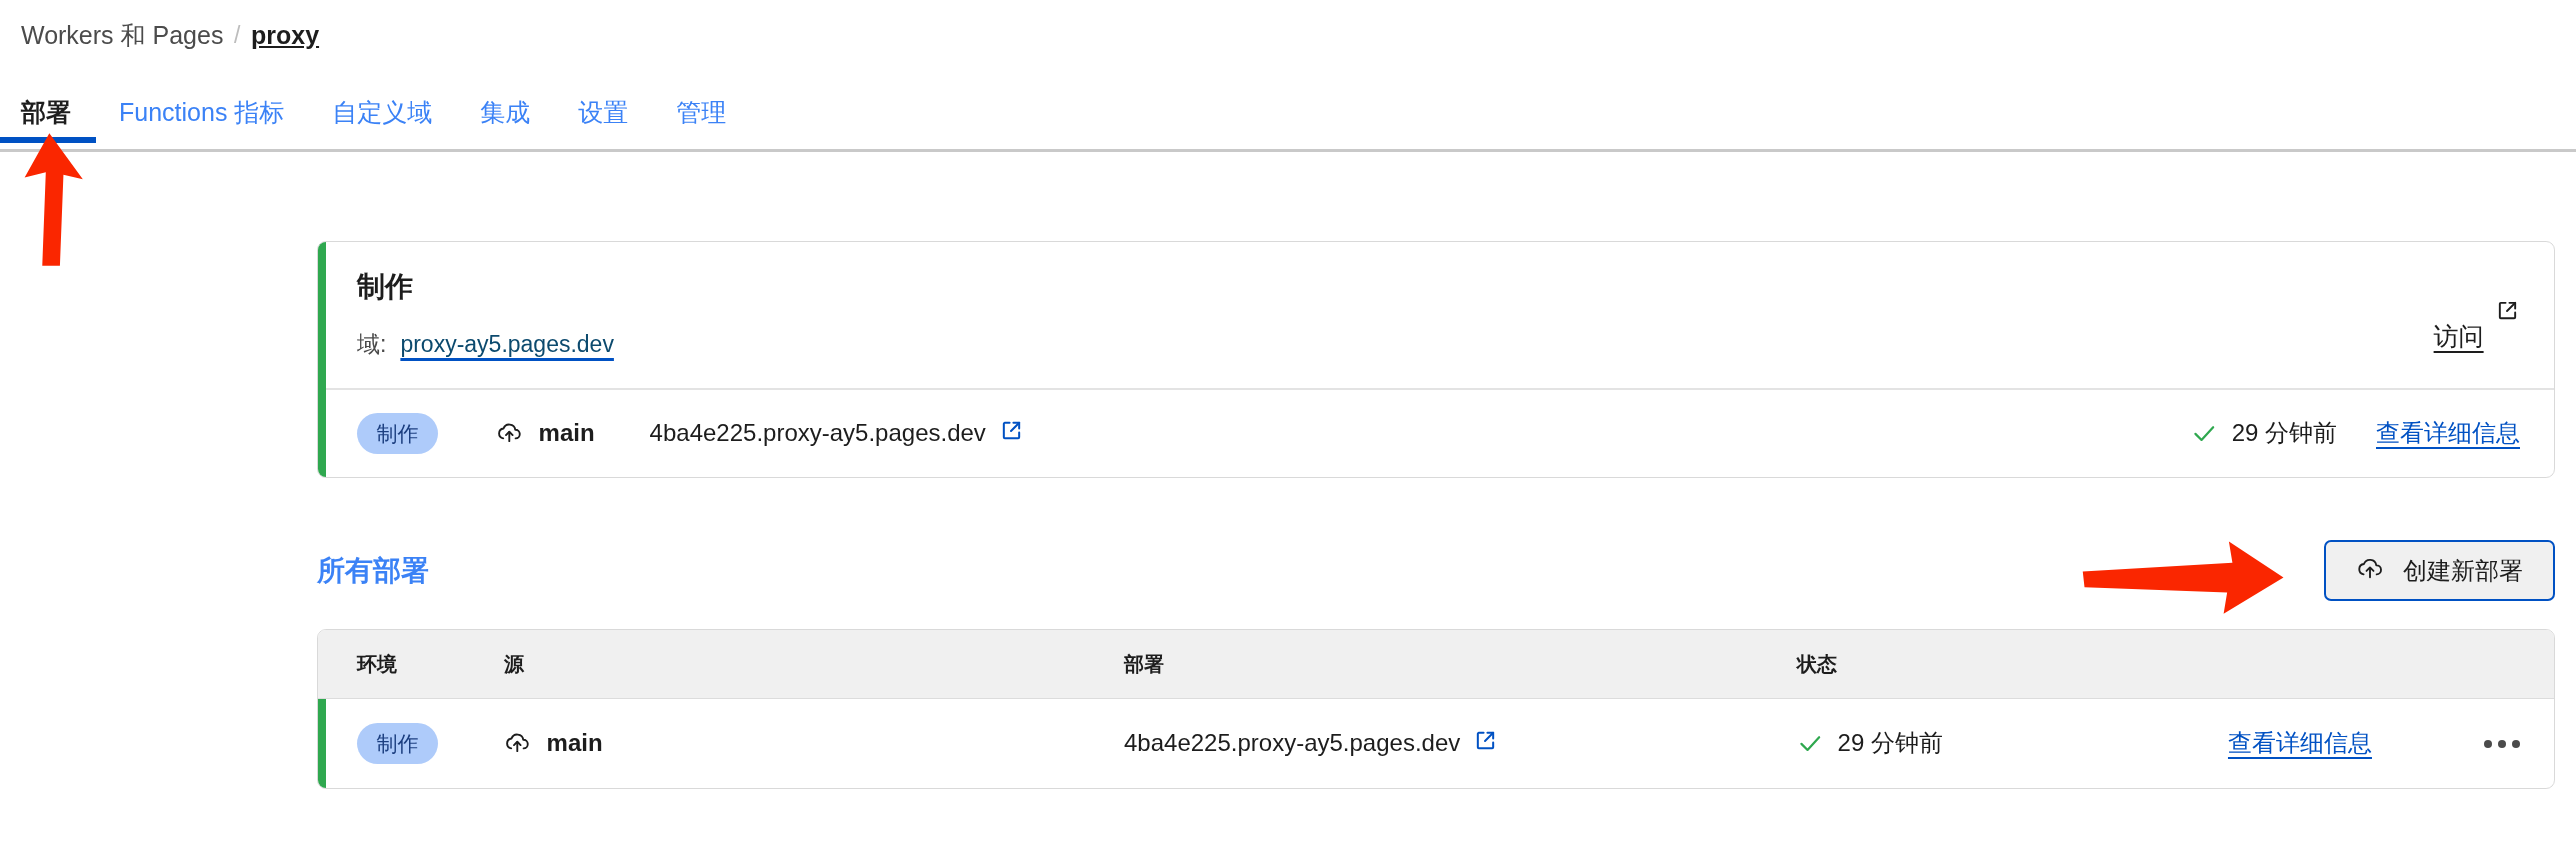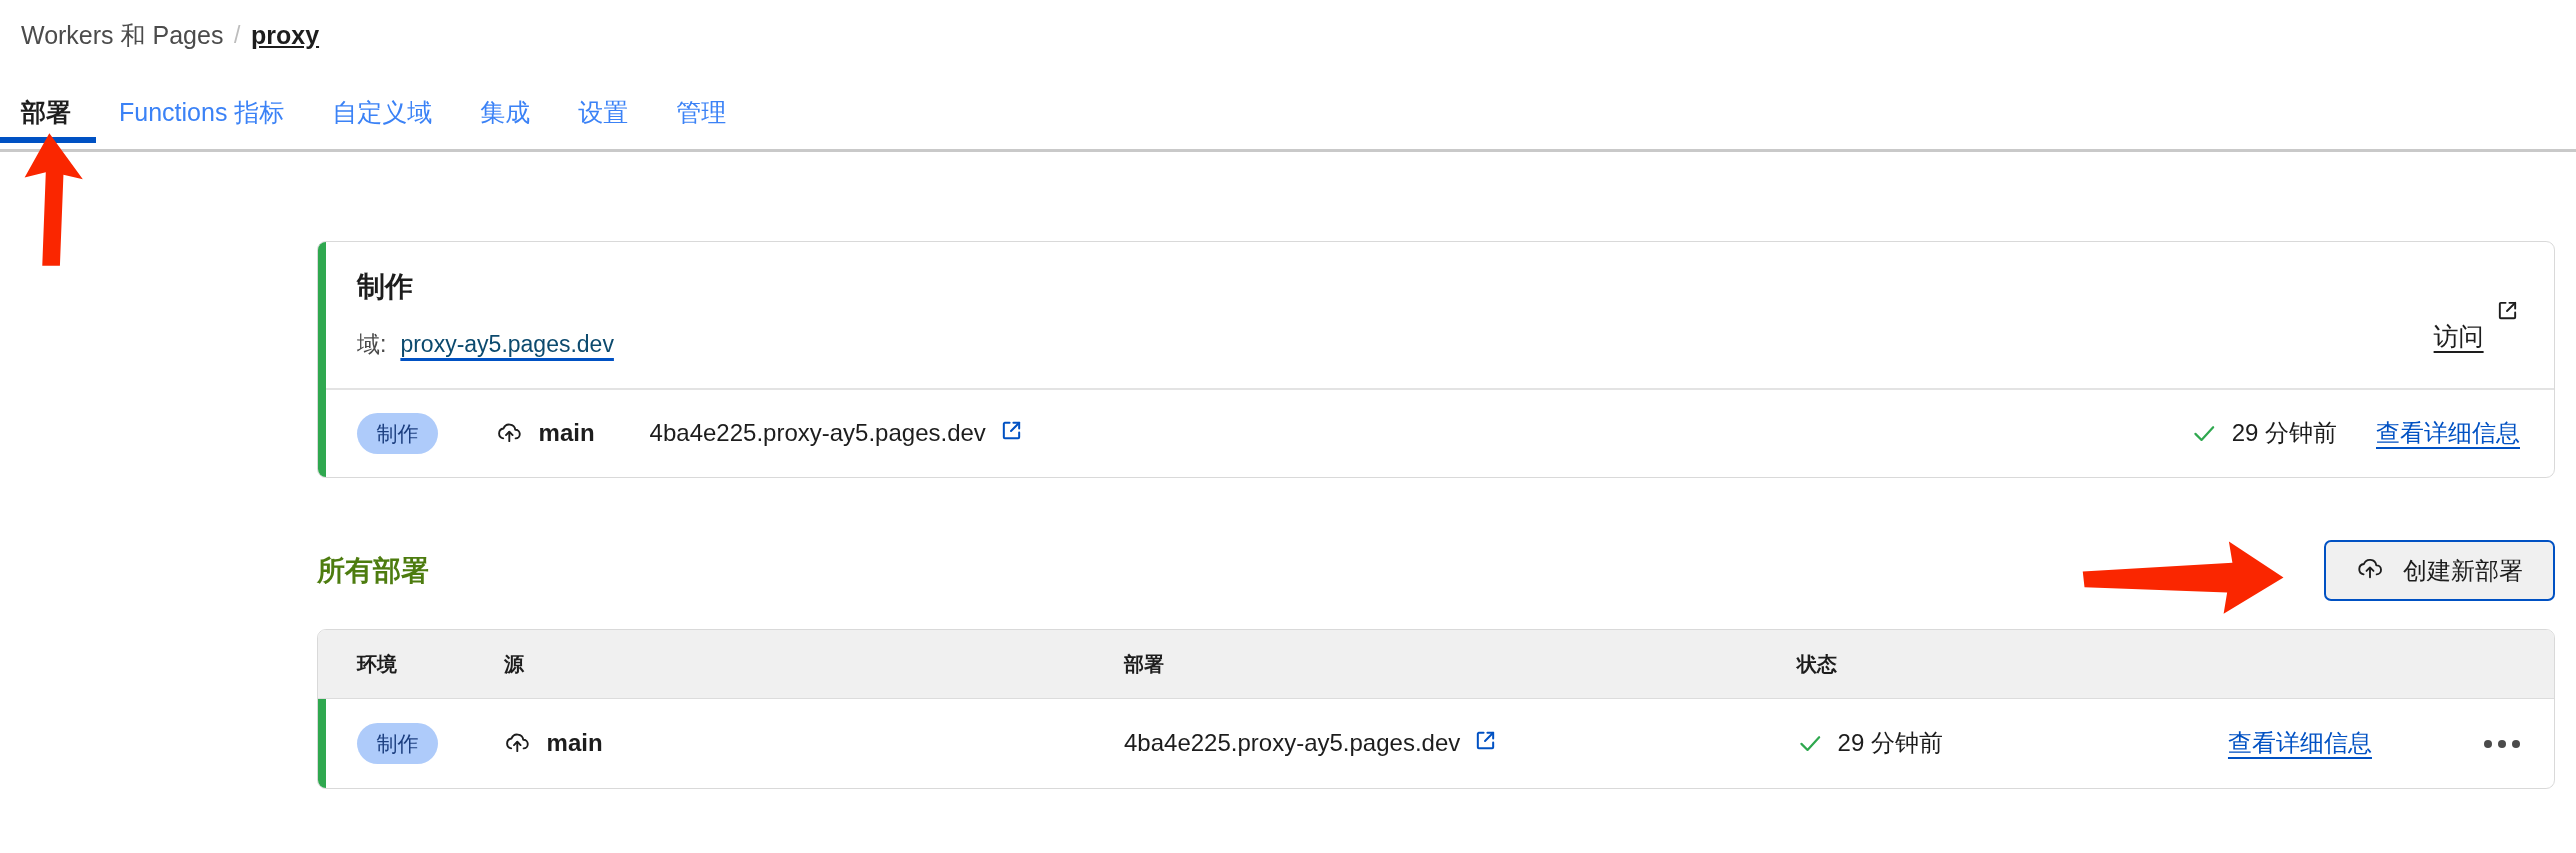--- a/index.html
+++ b/index.html
@@ -228,21 +228,21 @@
   .all-head {
     display: flex;
     align-items: center;
     margin-top: 60px;
     height: 66px;
   }
   .all-title {
     font-size: 28px;
     line-height: 35px;
     font-weight: 700;
-    color: #4d7c0f;
+    color: #3b82f6;
   }
   .create-btn {
     margin-left: auto;
     display: flex;
     align-items: center;
     background: #f0f0f0;
     border: 2.7px solid #0051c3;
     border-radius: 7px;
     padding: 11.5px 30px;
     font-size: 24px;

